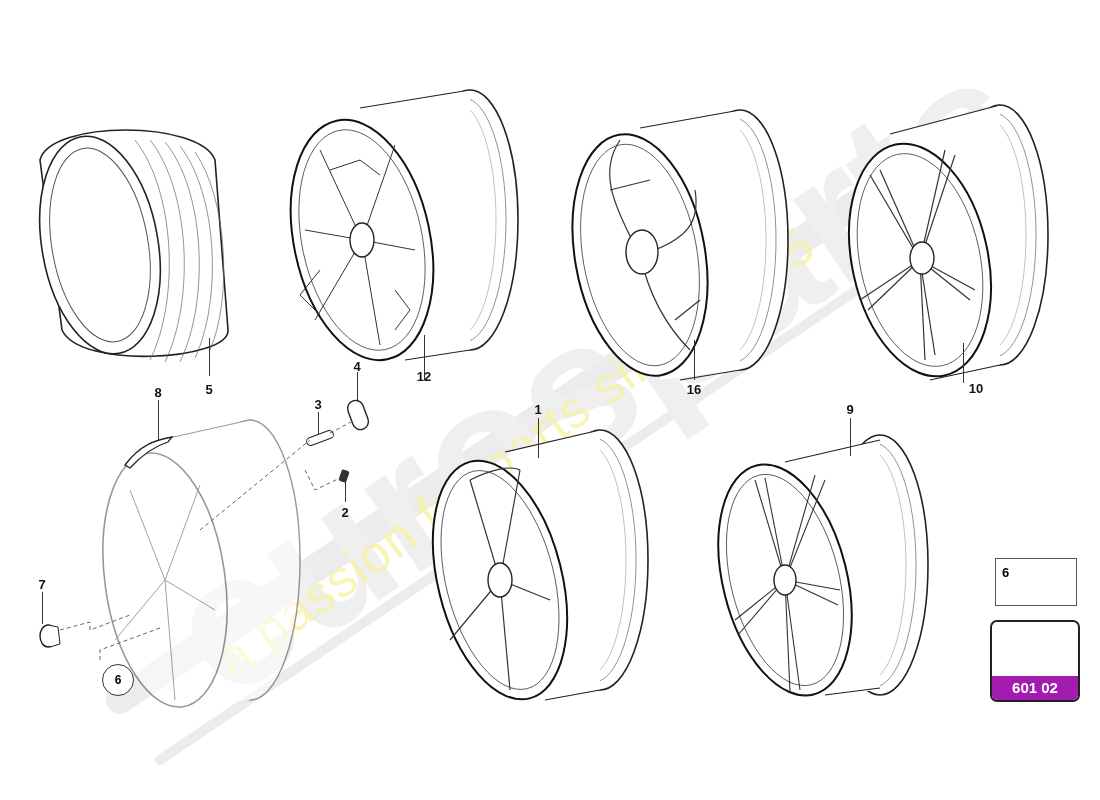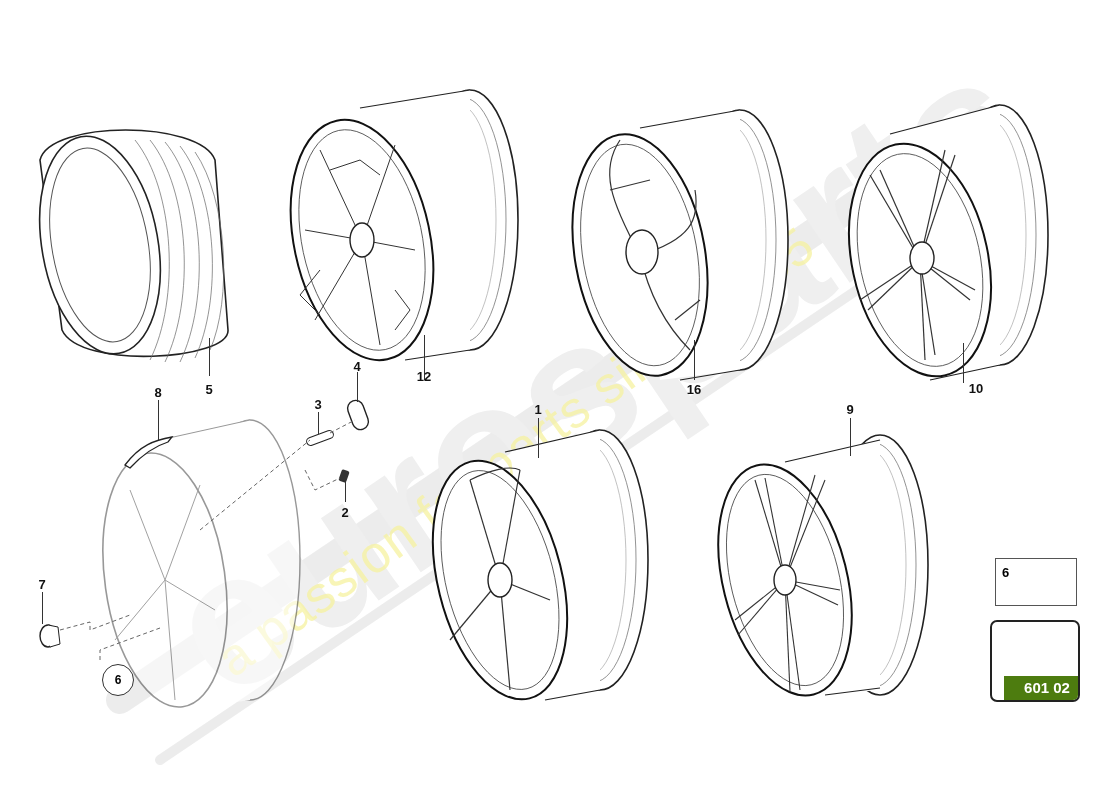--- a/index.html
+++ b/index.html
@@ -5,21 +5,21 @@
   html,body{margin:0;padding:0;background:#fff;}
   body{width:1100px;height:800px;position:relative;overflow:hidden;font-family:"Liberation Sans",sans-serif;}
   #canvas{position:absolute;left:0;top:0;width:1100px;height:800px;}
   .callout{position:absolute;font-family:"Liberation Sans",sans-serif;font-weight:bold;font-size:13px;color:#111;transform:translateX(-50%);line-height:1;}
   .leader{position:absolute;width:1px;background:#333;}
   .watermark{position:absolute;pointer-events:none;}
   .wm-slogan{position:absolute;left:205px;top:640px;transform:rotate(-36deg);transform-origin:left top;font-family:"Liberation Sans",sans-serif;font-size:52px;color:#f6f2a0;opacity:0.75;white-space:nowrap;letter-spacing:1px;}
   .boxed-part{position:absolute;left:995px;top:558px;width:80px;height:46px;border:1px solid #555;background:#fff;}
   .boxed-part .num{position:absolute;left:6px;top:6px;font-weight:bold;font-size:13px;}
   .page-ref{position:absolute;left:990px;top:620px;width:86px;height:78px;border:2px solid #222;border-radius:7px;overflow:hidden;background:#fff;}
-  .page-ref .code{position:absolute;left:12px;bottom:0;width:100%;height:24px;background:#4d7c0f;color:#fff;font-weight:bold;font-size:15px;text-align:center;line-height:24px;}
+  .page-ref .code{position:absolute;left:0;bottom:0;width:100%;height:24px;background:#a21caf;color:#fff;font-weight:bold;font-size:15px;text-align:center;line-height:24px;}
   .circled{position:absolute;left:102px;top:664px;width:30px;height:30px;border:1.5px solid #333;border-radius:50%;text-align:center;line-height:30px;font-weight:bold;font-size:12px;background:#fff;}
 </style>
 </head>
 <body>
 
 <div id="canvas">
 
   <svg class="watermark" width="1100" height="800" style="left:0;top:0;">
     <g fill="none" stroke="#ebebeb" stroke-width="28" stroke-linecap="round" opacity="0.9">
       <path d="M120 700 L 980 120"></path>

